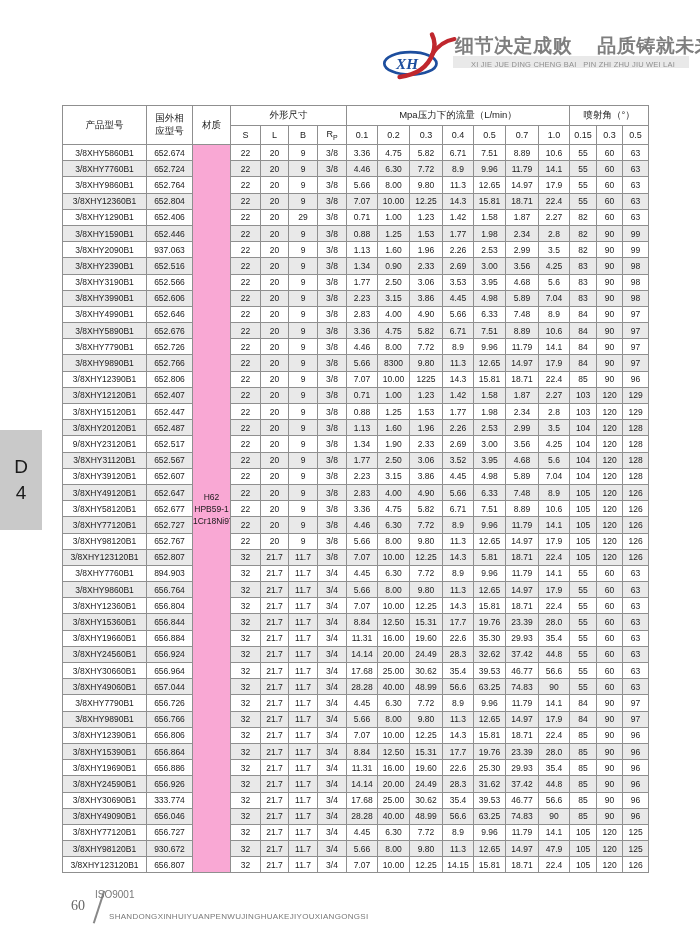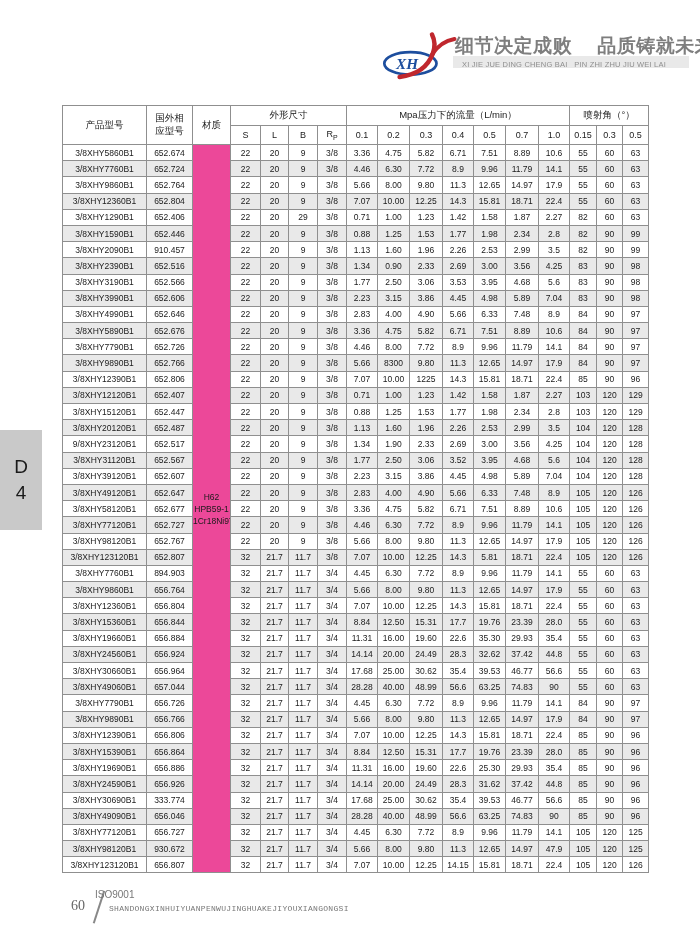--- a/index.html
+++ b/index.html
@@ -12,21 +12,21 @@
   .logo{position:absolute;left:378px;top:30px;width:90px;height:56px;}
   .slogan-cn{
     position:absolute;left:455px;top:33px;width:240px;
     font-size:19px;font-weight:bold;color:#7e7e7e;letter-spacing:0.5px;white-space:pre;
   }
   .pinyin-bar{
     position:absolute;left:453px;top:56px;width:236px;height:12px;
     background:#e9e9e9;line-height:12px;
   }
   .pinyin-bar span{
-    font-size:7.5px;color:#8f8f8f;letter-spacing:0.2px;white-space:pre;padding-left:9px;
+    font-size:7.5px;color:#8f8f8f;letter-spacing:0.2px;white-space:pre;padding-left:18px;
   }
   
   .side-tab{
     position:absolute;left:0;top:430px;width:42px;height:100px;background:#c9c9c9;
     display:flex;flex-direction:column;align-items:center;justify-content:center;
     font-size:19px;color:#1a1a1a;line-height:26px;
   }
   
   .catalog-wrap{position:absolute;left:62px;top:105px;}
   table.catalog{
@@ -34,33 +34,33 @@
     font-size:8.5px;color:#1a1a1a;
   }
   table.catalog th,table.catalog td{
     border:1px solid #8f8f8f;text-align:center;vertical-align:middle;
     padding:0;overflow:hidden;white-space:nowrap;
   }
   table.catalog thead th{font-weight:normal;background:#ffffff;font-size:9.5px;height:19px;}
   table.catalog thead tr.sub th{font-size:9px;height:18px;}
   table.catalog tbody tr{height:16.2px;}
   table.catalog tbody tr:nth-child(even){background:#e9e9e9;}
-  td.material-cell{background:#ec4899;font-size:8.5px;line-height:12px;}
+  td.material-cell{background:#f9a8d4;font-size:8.5px;line-height:12px;}
   
   .footer{position:absolute;left:0;top:888px;width:700px;height:45px;}
   .page-num{
     position:absolute;left:71px;top:10px;font-family:"Liberation Serif",serif;
     font-size:14px;color:#666;
   }
   .footer-slash{
     position:absolute;left:98px;top:2px;width:1.5px;height:34px;background:#888;
     transform:rotate(18deg);
   }
   .cert{position:absolute;left:95px;top:1px;font-size:10px;color:#777;}
-  .company{position:absolute;left:109px;top:16px;font-size:8px;color:#777;letter-spacing:0.3px;font-family:Liberation Mono, monospace;}
+  .company{position:absolute;left:109px;top:24px;font-size:8px;color:#777;letter-spacing:0.3px;}
 </style>
 </head>
 <body>
 
 <div class="brand-header">
   <svg class="logo" viewBox="0 0 100 62">
     <ellipse cx="36" cy="37" rx="29" ry="12.5" fill="none" stroke="#1d4e9e" stroke-width="3"></ellipse>
     <text x="20" y="43" font-family="Liberation Serif, serif" font-style="italic" font-weight="bold" font-size="17" fill="#1d4e9e">XH</text>
     <path d="M24,52 C42,50 55,42 61,26 C63.5,19 63.5,12 60,5" fill="none" stroke="#c0272d" stroke-width="5" stroke-linecap="round"></path>
     <path d="M60,27 C66,18 74,12 85,10" fill="none" stroke="#c0272d" stroke-width="4.5" stroke-linecap="round"></path>
@@ -235,21 +235,21 @@
           <td>1.77</td>
           <td>1.98</td>
           <td>2.34</td>
           <td>2.8</td>
           <td>82</td>
           <td>90</td>
           <td>99</td>
         </tr>
         <tr>
           <td>3/8XHY2090B1</td>
-          <td>910.457</td>
+          <td>937.063</td>
           <td>22</td>
           <td>20</td>
           <td>9</td>
           <td>3/8</td>
           <td>1.13</td>
           <td>1.60</td>
           <td>1.96</td>
           <td>2.26</td>
           <td>2.53</td>
           <td>2.99</td>

